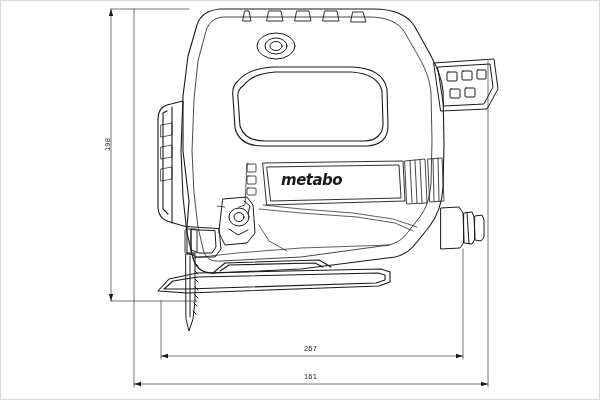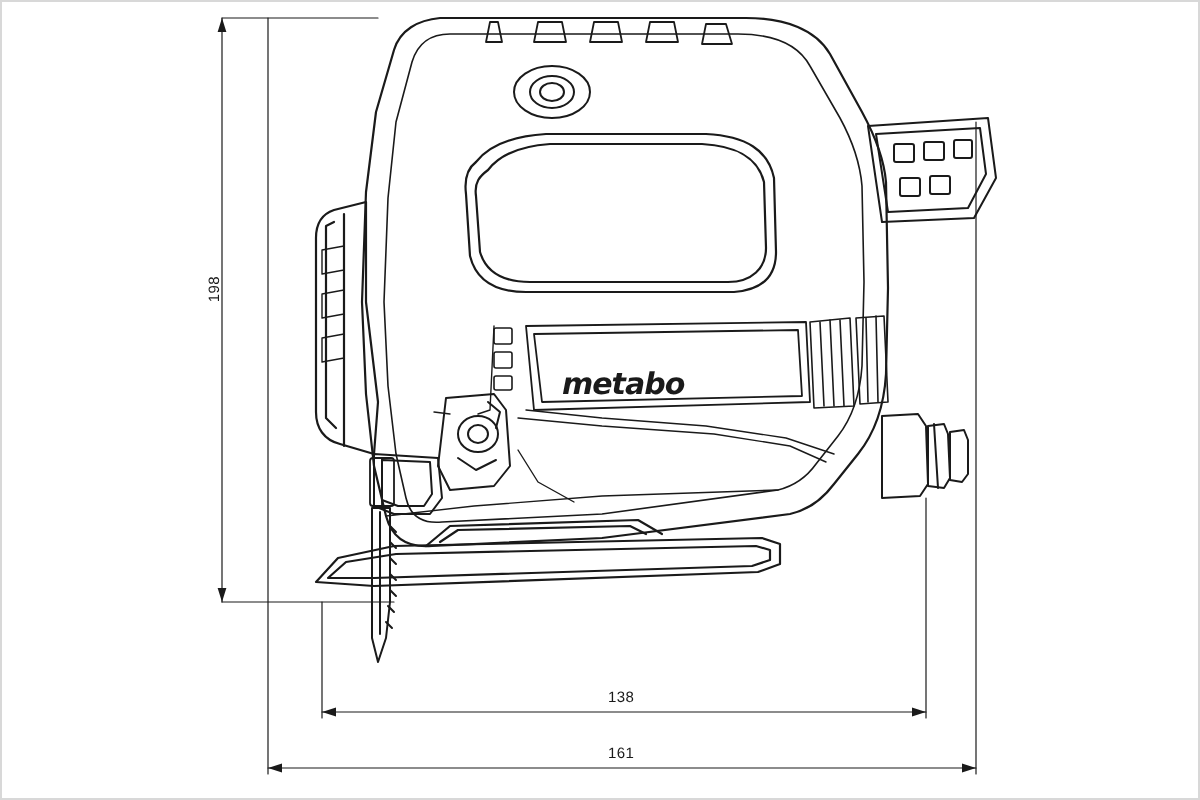--- a/index.html
+++ b/index.html
@@ -257,21 +257,21 @@
           <path d="M258 208 L300 212 L356 216 L394 222 L412 230"></path>
           <path d="M262 204 L300 208 L352 212 L392 218 L416 226"></path>
           <path d="M258 224 L268 240 L286 250"></path>
           <path d="M246 162 L244 204 L238 206"></path>
         </g>
 
       </g>
     </svg>
   </div>
 
-  <div class="brand" style="left:280px; top:182px; color:#1a1a1a;font-style:italic;">metabo</div>
+  <div class="brand" style="left:280px; top:170px; color:#1a1a1a;font-style:italic;">metabo</div>
 
   <div class="dim-label vertical" style="left:95px; top:139px; width:22px; text-align:center;">198</div>
 
-  <div class="dim-label" style="left:303px; top:343px;">138</div>
+  <div class="dim-label" style="left:303px; top:343px;">267</div>
 
   <div class="dim-label" style="left:303px; top:371px;">161</div>
 
 </div>
 
 </body></html>

